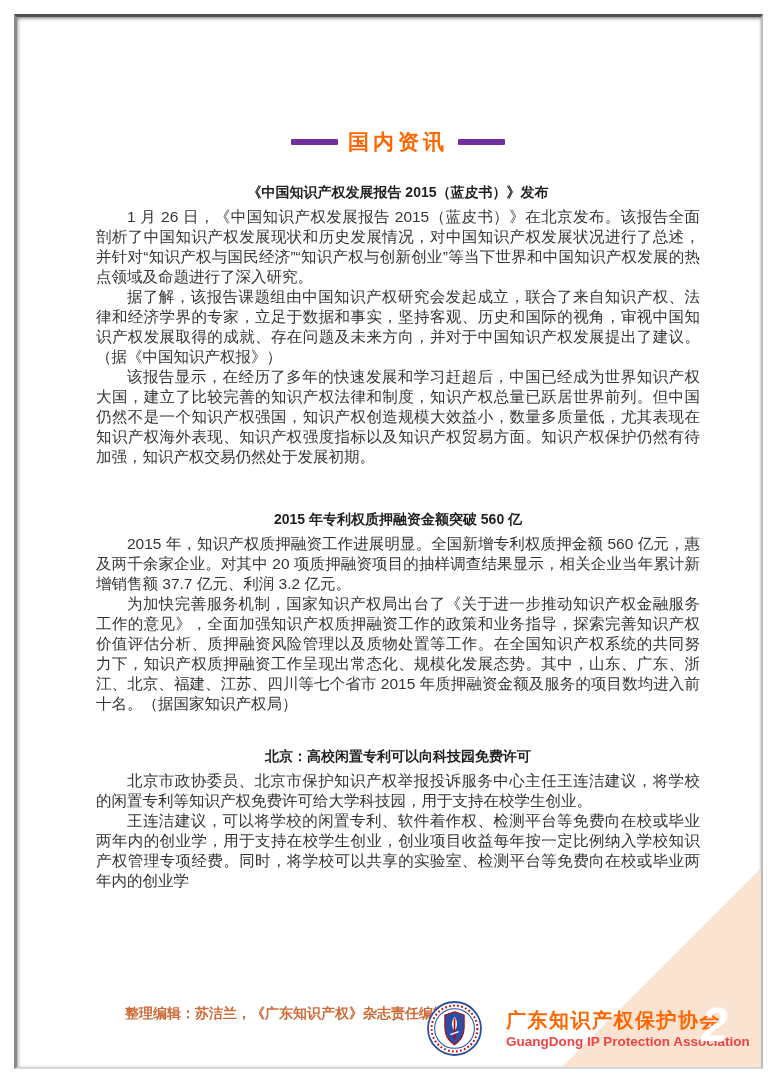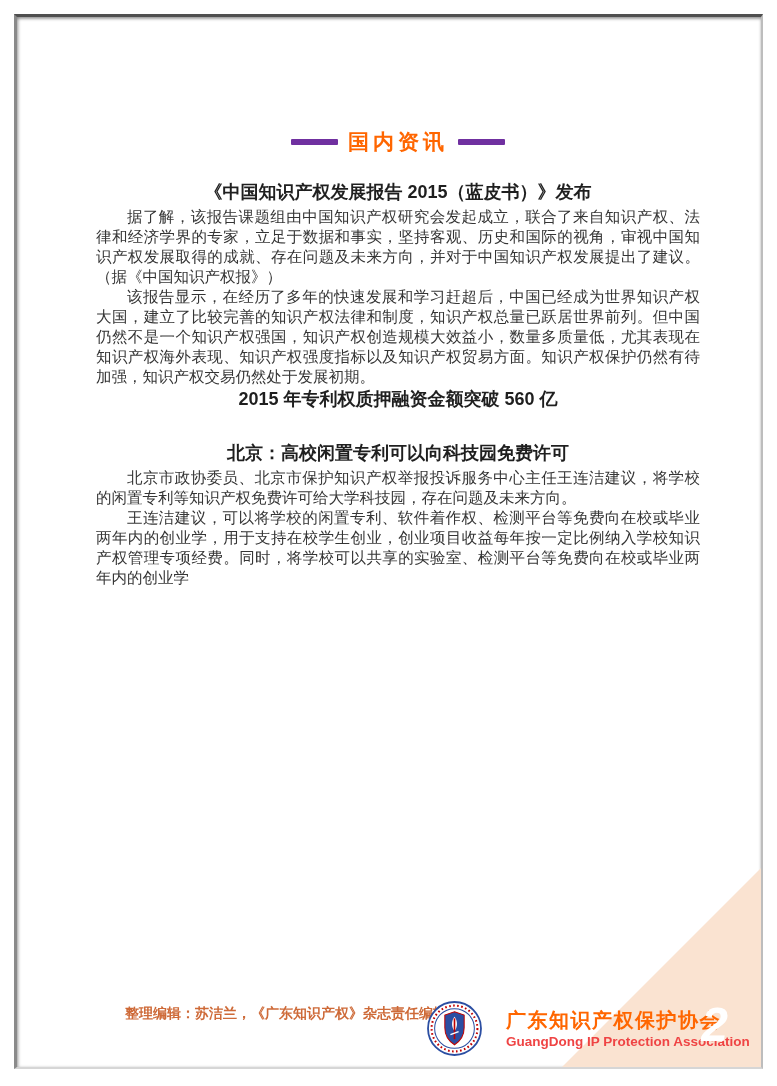--- a/index.html
+++ b/index.html
@@ -28,25 +28,25 @@
     display: inline-block; width: 47px; height: 6px;
     background: #7030A0; border-radius: 1px;
   }
   .section-header .hd-title {
     color: #FF6600; font-weight: bold; font-size: 21px;
     letter-spacing: 4px; line-height: 26px;
   }
 
   h2.art-title {
     text-align: center; color: #1f1f1f;
-    font-size: 18px; font-weight: bold; line-height: 24px;
+    font-size: 14px; font-weight: bold; line-height: 24px;
     margin: 0 0 3px 0;
   }
   #art1 h2.art-title { margin-top: 25px; }
-  #art2 h2.art-title { }
+  #art2 h2.art-title { margin-top: 40px; }
   #art3 h2.art-title { margin-top: 30px; }
 
   p.body-text {
     margin: 0; color: #353535;
     font-size: 15.5px; line-height: 20px;
     text-align: justify; text-indent: 2em;
   }
 
   .corner-triangle {
     position: absolute; right: 0; bottom: 0;
@@ -87,31 +87,34 @@
   <div class="content">
 
     <div class="section-header">
       <span class="dash"></span>
       <span class="hd-title">国内资讯</span>
       <span class="dash"></span>
     </div>
 
     <div class="article" id="art1">
       <h2 class="art-title">《中国知识产权发展报告 2015（蓝皮书）》发布</h2>
+      <p class="body-text">1 月 26 日，《中国知识产权发展报告 2015（蓝皮书）》在北京发布。该报告全面剖析了中国知识产权发展现状和历史发展情况，对中国知识产权发展状况进行了总述，并针对“知识产权与国民经济”“知识产权与创新创业”等当下世界和中国知识产权发展的热点领域及命题进行了深入研究。</p>
       <p class="body-text">据了解，该报告课题组由中国知识产权研究会发起成立，联合了来自知识产权、法律和经济学界的专家，立足于数据和事实，坚持客观、历史和国际的视角，审视中国知识产权发展取得的成就、存在问题及未来方向，并对于中国知识产权发展提出了建议。（据《中国知识产权报》）</p>
       <p class="body-text">该报告显示，在经历了多年的快速发展和学习赶超后，中国已经成为世界知识产权大国，建立了比较完善的知识产权法律和制度，知识产权总量已跃居世界前列。但中国仍然不是一个知识产权强国，知识产权创造规模大效益小，数量多质量低，尤其表现在知识产权海外表现、知识产权强度指标以及知识产权贸易方面。知识产权保护仍然有待加强，知识产权交易仍然处于发展初期。</p>
     </div>
 
     <div class="article" id="art2">
       <h2 class="art-title">2015 年专利权质押融资金额突破 560 亿</h2>
+      <p class="body-text">2015 年，知识产权质押融资工作进展明显。全国新增专利权质押金额 560 亿元，惠及两千余家企业。对其中 20 项质押融资项目的抽样调查结果显示，相关企业当年累计新增销售额 37.7 亿元、利润 3.2 亿元。</p>
+      <p class="body-text">为加快完善服务机制，国家知识产权局出台了《关于进一步推动知识产权金融服务工作的意见》，全面加强知识产权质押融资工作的政策和业务指导，探索完善知识产权价值评估分析、质押融资风险管理以及质物处置等工作。在全国知识产权系统的共同努力下，知识产权质押融资工作呈现出常态化、规模化发展态势。其中，山东、广东、浙江、北京、福建、江苏、四川等七个省市 2015 年质押融资金额及服务的项目数均进入前十名。（据国家知识产权局）</p>
     </div>
 
     <div class="article" id="art3">
       <h2 class="art-title">北京：高校闲置专利可以向科技园免费许可</h2>
-      <p class="body-text">北京市政协委员、北京市保护知识产权举报投诉服务中心主任王连洁建议，将学校的闲置专利等知识产权免费许可给大学科技园，存在问题及未来方向。</p>
+      <p class="body-text">北京市政协委员、北京市保护知识产权举报投诉服务中心主任王连洁建议，将学校的闲置专利等知识产权免费许可给大学科技园，用于支持在校学生创业。</p>
       <p class="body-text">王连洁建议，可以将学校的闲置专利、软件着作权、检测平台等免费向在校或毕业两年内的创业学，用于支持在校学生创业，创业项目收益每年按一定比例纳入学校知识产权管理专项经费。同时，将学校可以共享的实验室、检测平台等免费向在校或毕业两年内的创业学</p>
     </div>
 
   </div>
 
   <div class="corner-triangle"></div>
 
   <div class="editor-note">整理编辑：苏洁兰，《广东知识产权》杂志责任编辑。</div>
 
   <div class="assoc">

